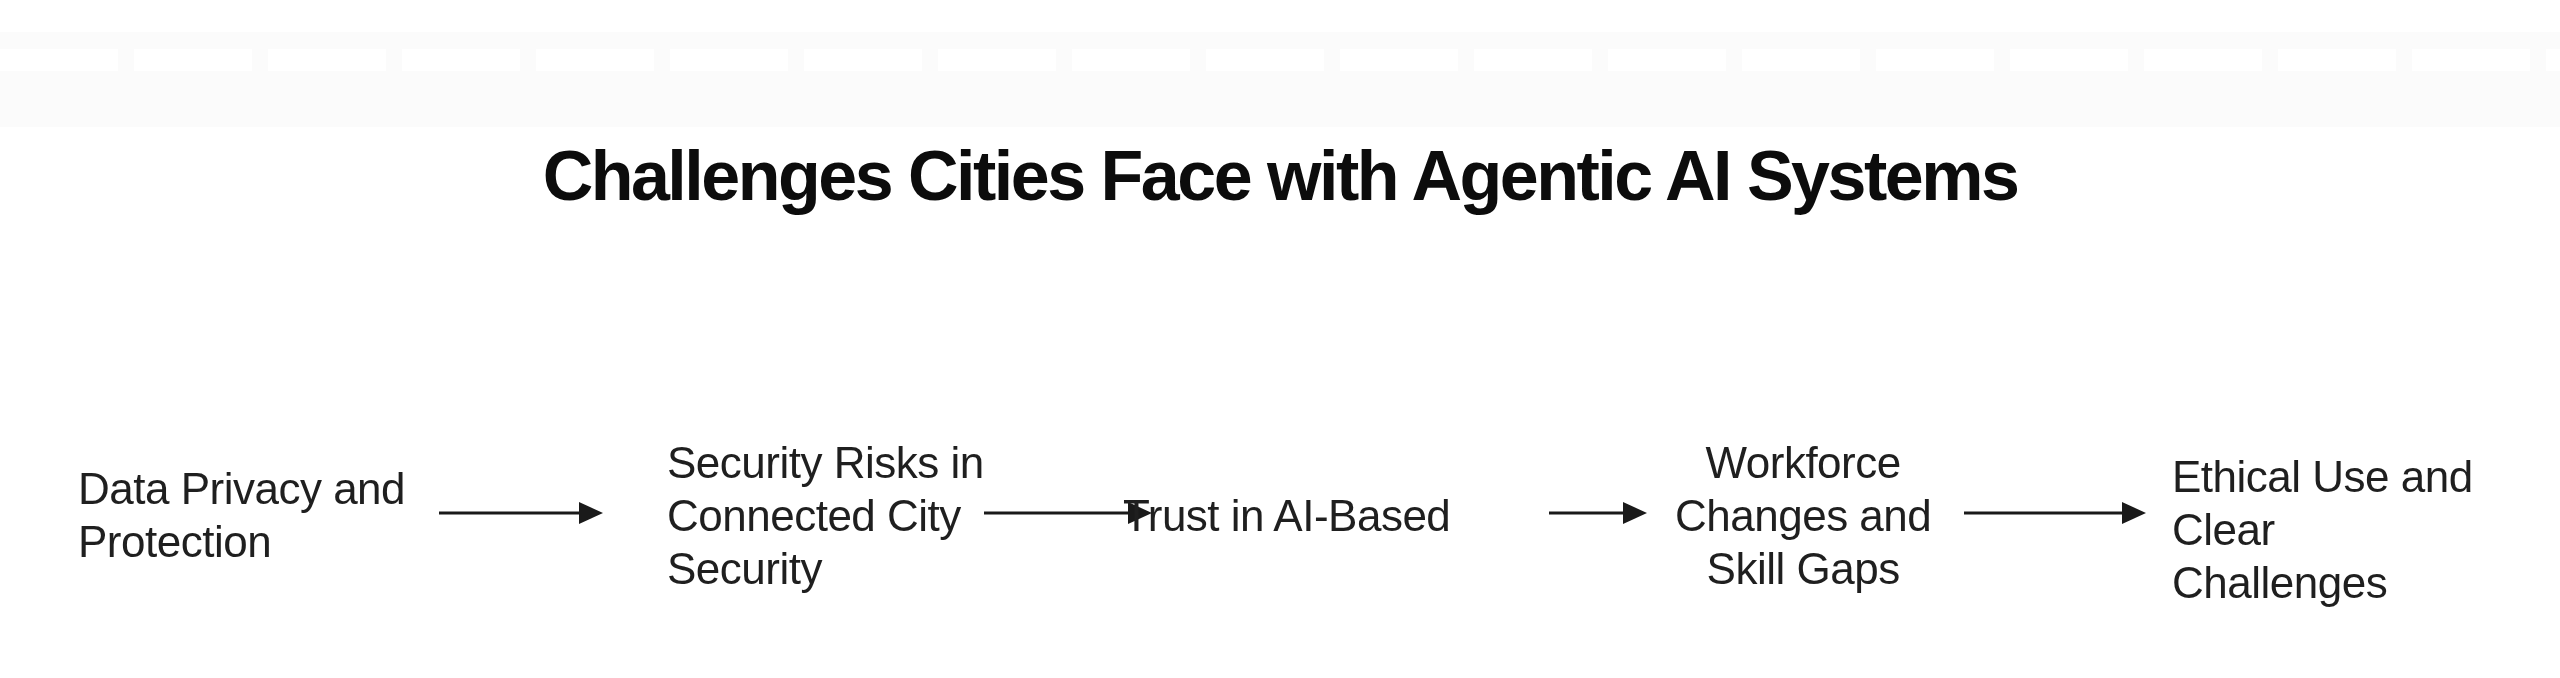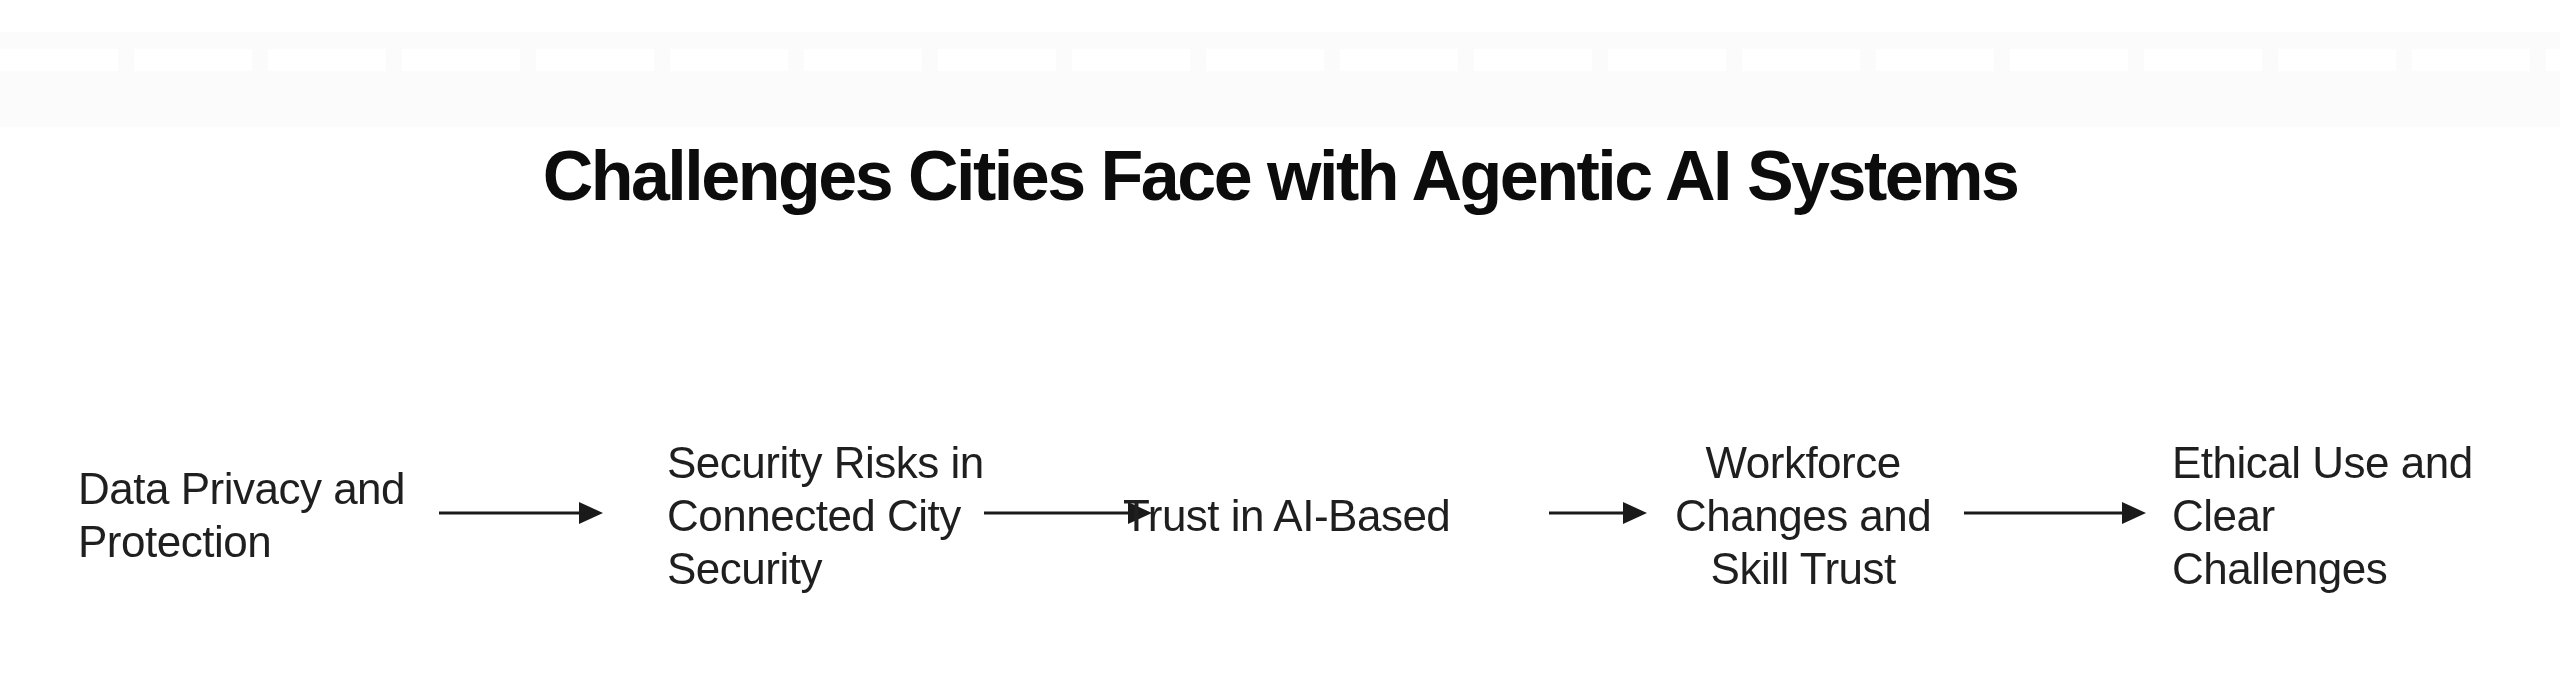--- a/index.html
+++ b/index.html
@@ -59,21 +59,21 @@
     font-size: 44px;
     line-height: 53px;
     letter-spacing: -0.5px;
     color: #1f1f1f;
     white-space: nowrap;
   }
   .node-1 { left: 78px; }
   .node-2 { left: 667px; }
   .node-3 { left: 1123px; }
   .node-4 { left: 1675px; text-align: center; }
-  .node-5 { left: 2172px; }
+  .node-5 { left: 2172px; margin-top: 14px; }
 
   .connector {
     position: absolute;
     top: 497px;
     height: 32px;
   }
   .conn-1 { left: 438px;  width: 166px; }
   .conn-2 { left: 983px;  width: 170px; }
   .conn-3 { left: 1548px; width: 100px; }
   .conn-4 { left: 1963px; width: 184px; }
@@ -122,21 +122,21 @@
   <div class="connector conn-3">
     <svg width="100" height="32" viewBox="0 0 100 32">
       <line x1="1" y1="16" x2="77" y2="16" stroke="#1a1a1a" stroke-width="3"></line>
       <polygon points="75,5 99,16 75,27" fill="#1a1a1a"></polygon>
     </svg>
   </div>
 
   <div class="flow-node node-4">
     <div>Workforce</div>
     <div>Changes and</div>
-    <div>Skill Trust</div>
+    <div>Skill Gaps</div>
   </div>
 
   <div class="connector conn-4">
     <svg width="184" height="32" viewBox="0 0 184 32">
       <line x1="1" y1="16" x2="161" y2="16" stroke="#1a1a1a" stroke-width="3"></line>
       <polygon points="159,5 183,16 159,27" fill="#1a1a1a"></polygon>
     </svg>
   </div>
 
   <div class="flow-node node-5">

